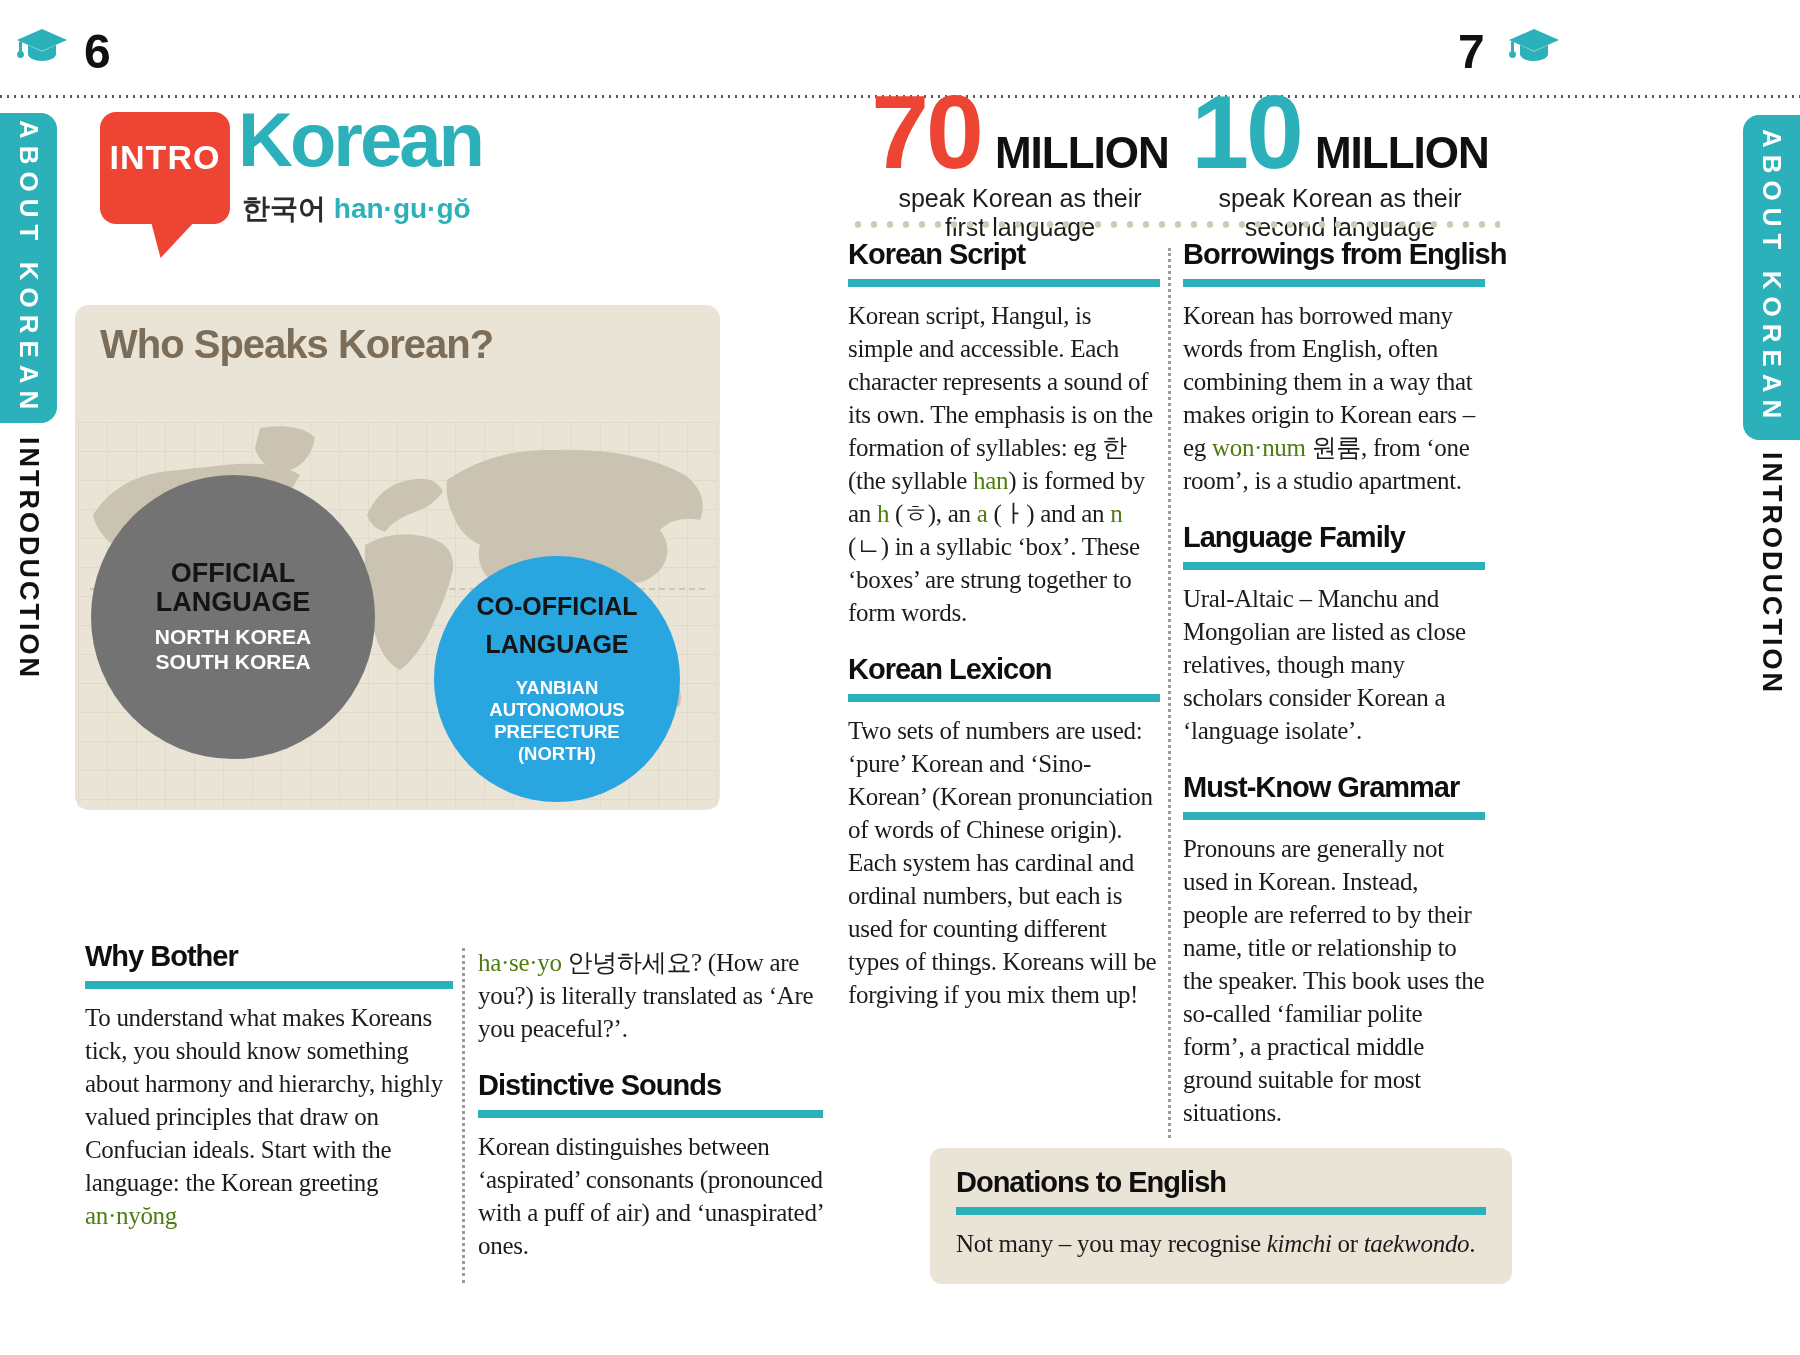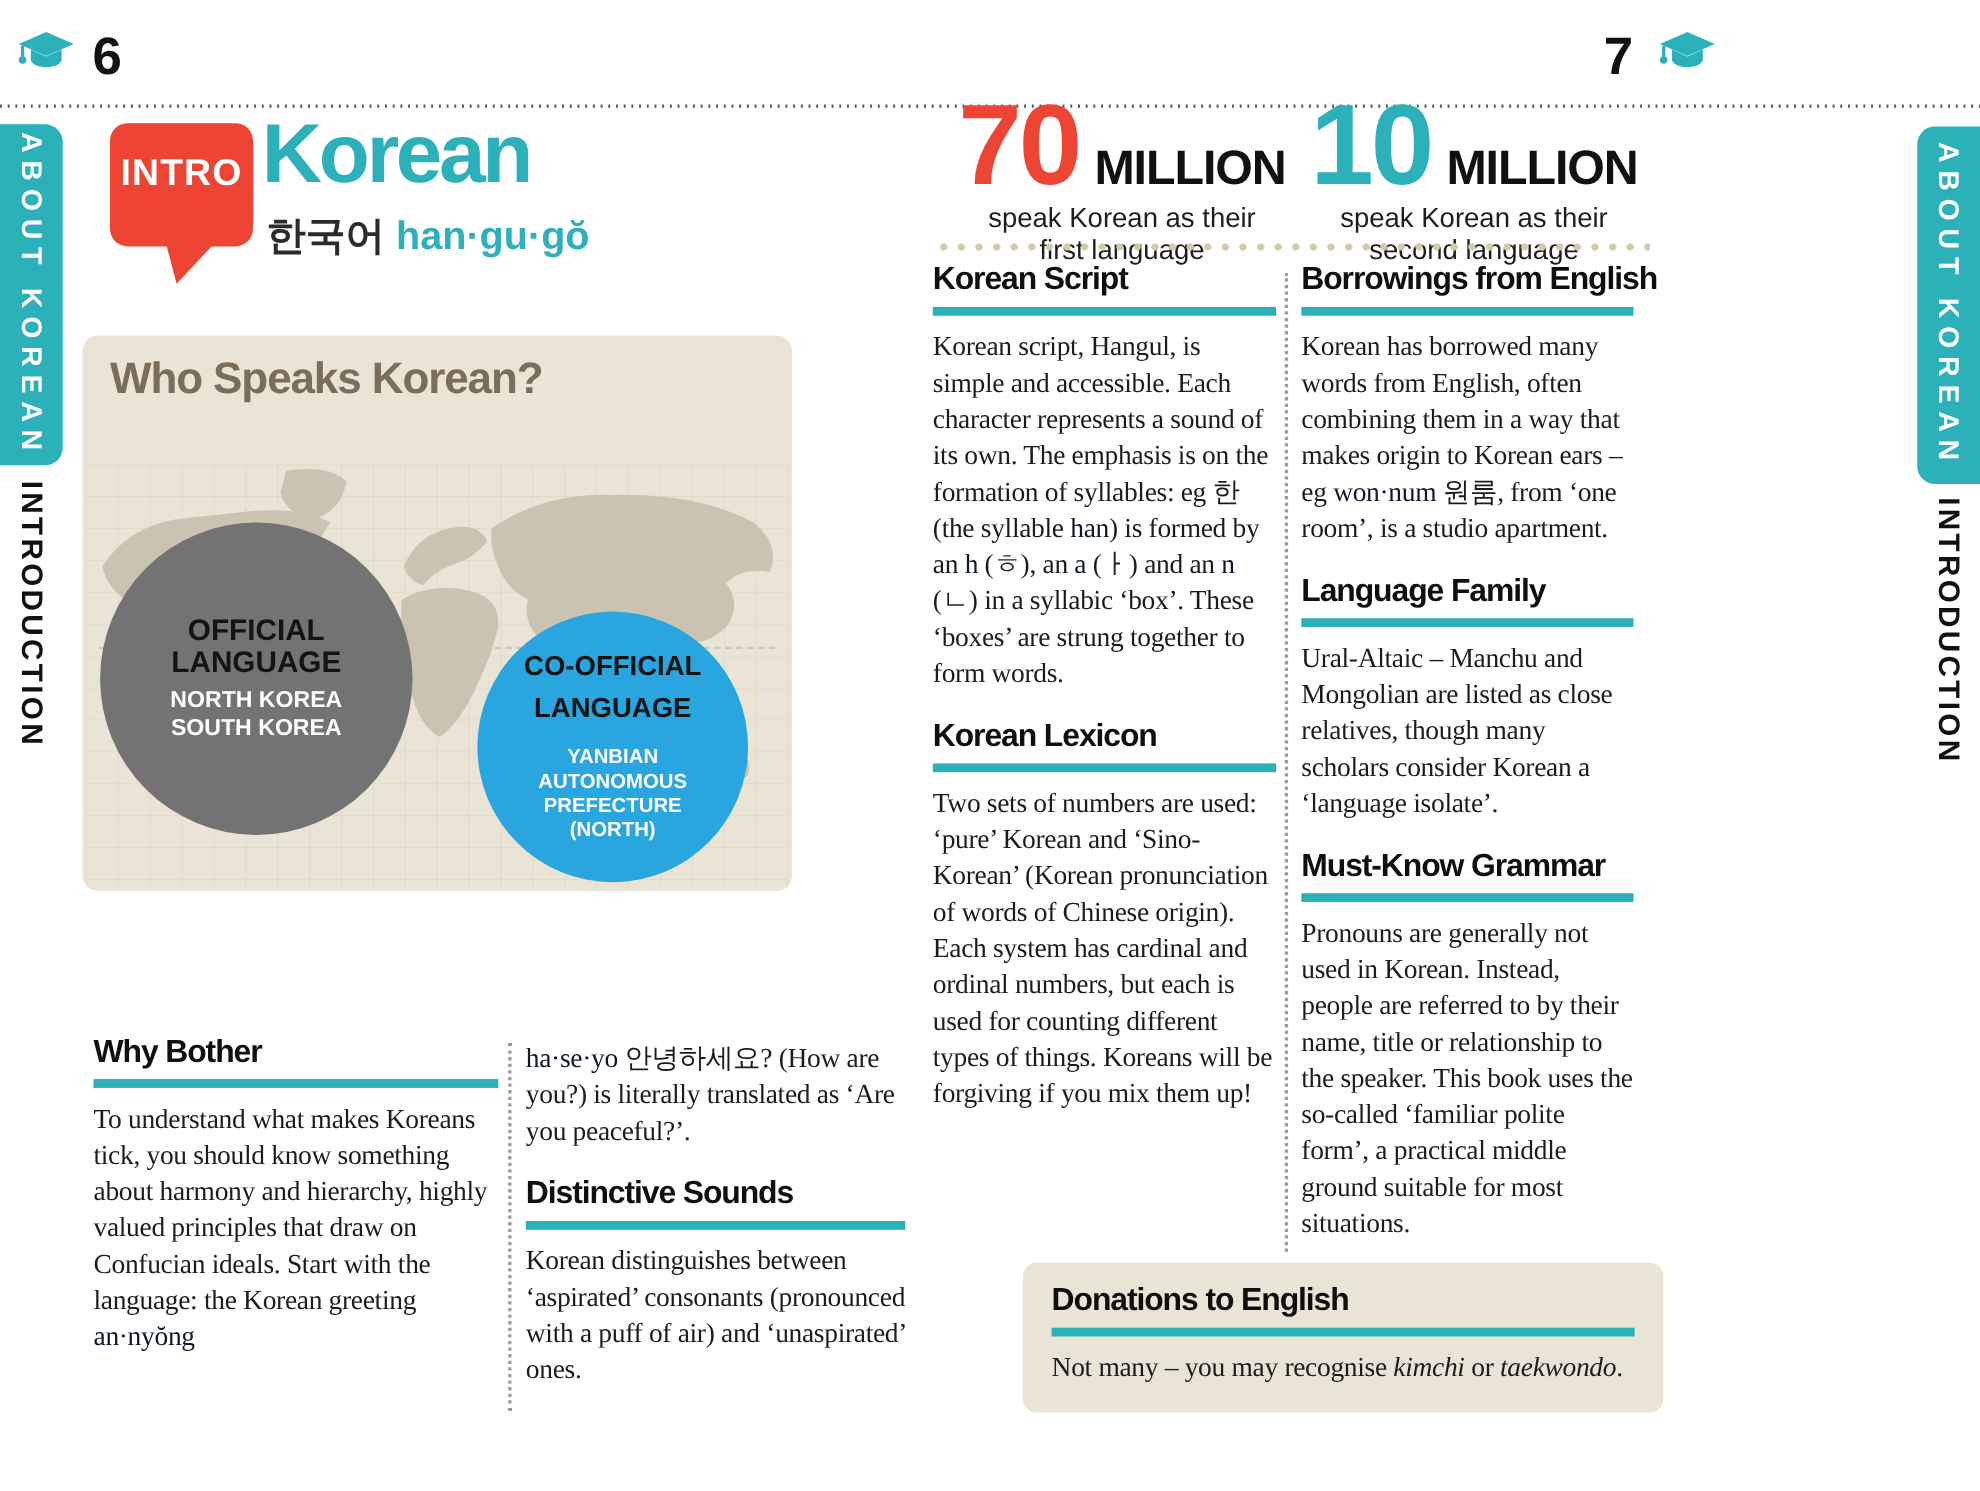--- a/index.html
+++ b/index.html
@@ -18,21 +18,21 @@
   .vtext{writing-mode:vertical-rl;font-weight:700;font-size:26px;letter-spacing:7px;white-space:nowrap;}
   .side-section{position:absolute;writing-mode:vertical-rl;font-weight:700;font-size:27px;
     letter-spacing:3px;color:#111;white-space:nowrap;}
   
   .bubble{position:absolute;left:100px;top:112px;width:130px;height:112px;background:#ee4433;border-radius:16px;
     display:flex;align-items:flex-start;justify-content:center;}
   .bubble-label{color:#fff;font-weight:800;font-size:34px;letter-spacing:1px;margin-top:26px;}
   .bubble-tail{position:absolute;left:150px;top:218px;width:48px;height:40px;background:#ee4433;
     clip-path:polygon(0 0,100% 0,22% 100%);}
   .big-title{position:absolute;left:238px;top:102px;font-size:76px;font-weight:800;color:#2cb0ba;letter-spacing:-3px;line-height:1;}
-  .subtitle{position:absolute;left:242px;top:190px;font-size:36px;font-weight:600;}
+  .subtitle{position:absolute;left:242px;top:190px;font-size:28px;font-weight:600;}
   .subtitle .native{color:#2b2b2b;}
   .subtitle .roman{color:#2cb0ba;font-weight:700;}
   
   .stat{position:absolute;width:330px;display:flex;flex-direction:column;align-items:center;}
   .stat-row{display:flex;align-items:baseline;gap:14px;}
   .stat-number{font-size:104px;font-weight:800;line-height:0.82;letter-spacing:-3px;}
   .stat-unit{font-size:44px;font-weight:800;color:#111;letter-spacing:-1px;}
   .stat-desc{font-size:25px;line-height:1.16;text-align:center;color:#1c1c1c;margin-top:6px;}
   .beige-dots{position:absolute;left:850px;top:220px;width:650px;height:9px;
     background-image:radial-gradient(circle,#d5c9ad 3px,transparent 3.6px);background-size:16px 9px;background-repeat:repeat-x;}
@@ -53,21 +53,21 @@
   .circle-region{font-weight:800;color:#fff;line-height:1.18;}
   .circle-red .circle-region{font-size:21px;}
   .circle-blue .circle-region{font-size:18.5px;}
   .circle .regions{margin-top:8px;}
   
   .col{position:absolute;}
   .sec-heading{font-size:29px;font-weight:800;color:#0f0f0f;letter-spacing:-1px;line-height:1;white-space:nowrap;}
   .teal-bar{height:8px;background:#2cb0ba;margin:10px 0 12px 0;}
   .serif{font-family:"Liberation Serif","DejaVu Serif",serif;font-size:25px;line-height:33px;
     color:#1c1c1c;letter-spacing:-0.3px;margin:0;}
-  .tealword{color:#0f172a;}
+  .tealword{color:#4d7c0f;}
   .sec + .sec{margin-top:26px;}
   .lead-para{margin-bottom:26px;}
   .vdivider{position:absolute;width:0;border-left:3px dotted #9c9c9c;}
   
   .donations{position:absolute;left:930px;top:1148px;width:582px;background:#eae4d6;border-radius:12px;
     padding:20px 26px 24px 26px;box-sizing:border-box;}
   .donations .teal-bar{margin:10px 0 12px 0;}
 </style>
 </head>
 <body>

